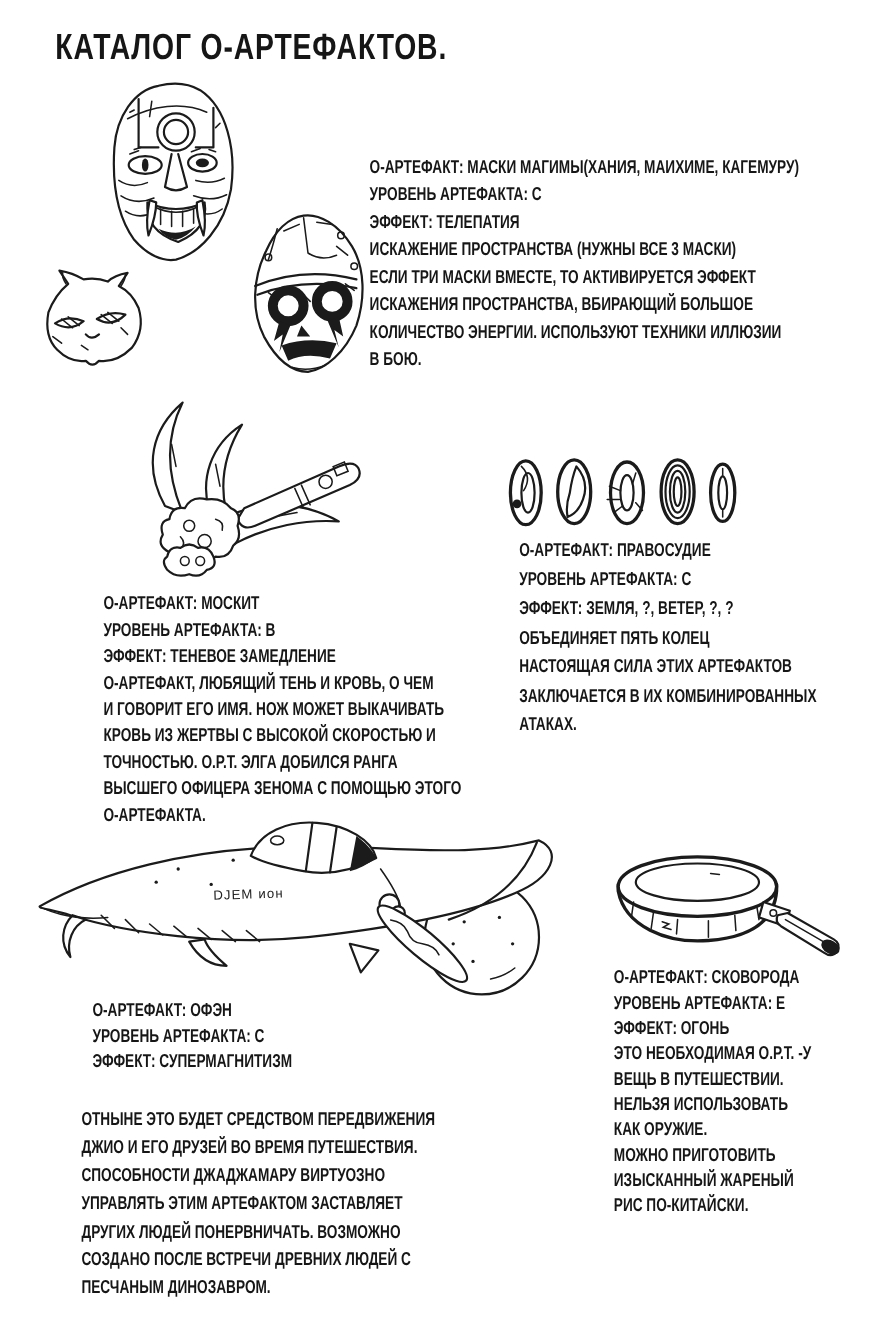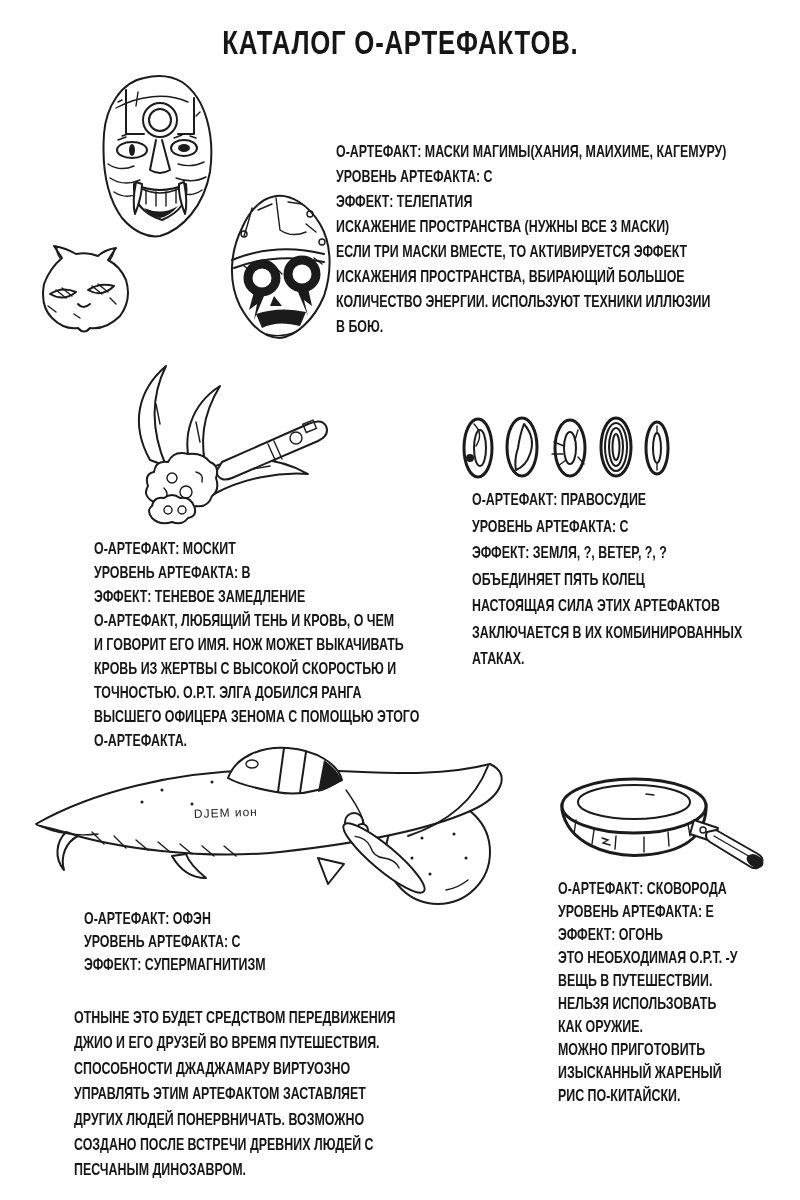--- a/index.html
+++ b/index.html
@@ -1,20 +1,20 @@
 <!DOCTYPE html>
 <html><head>
 <meta charset="utf-8">
 <style>
   html,body{margin:0;padding:0;}
   body{
     width:800px;height:1200px;position:relative;background:#ffffff;
     font-family:"Liberation Sans", sans-serif;color:#161616;overflow:hidden;
   }
-  .title-wrap{position:absolute;top:24px;left:0;width:800px;text-align:center;}
+  .title-wrap{position:absolute;top:24px;left:0;width:800px;}
   .title{
     display:inline-block;font-size:33px;font-weight:700;letter-spacing:1px;
     transform:scaleX(0.78);transform-origin:50% 50%;white-space:nowrap;
   }
   .block{
     position:absolute;font-weight:700;white-space:nowrap;
     transform:scaleX(0.73);transform-origin:0 0;font-size:17px;
   }
   .t-masks{left:336px;top:139px;line-height:25px;}
   .t-moskit{left:94px;top:537px;line-height:24px;}

